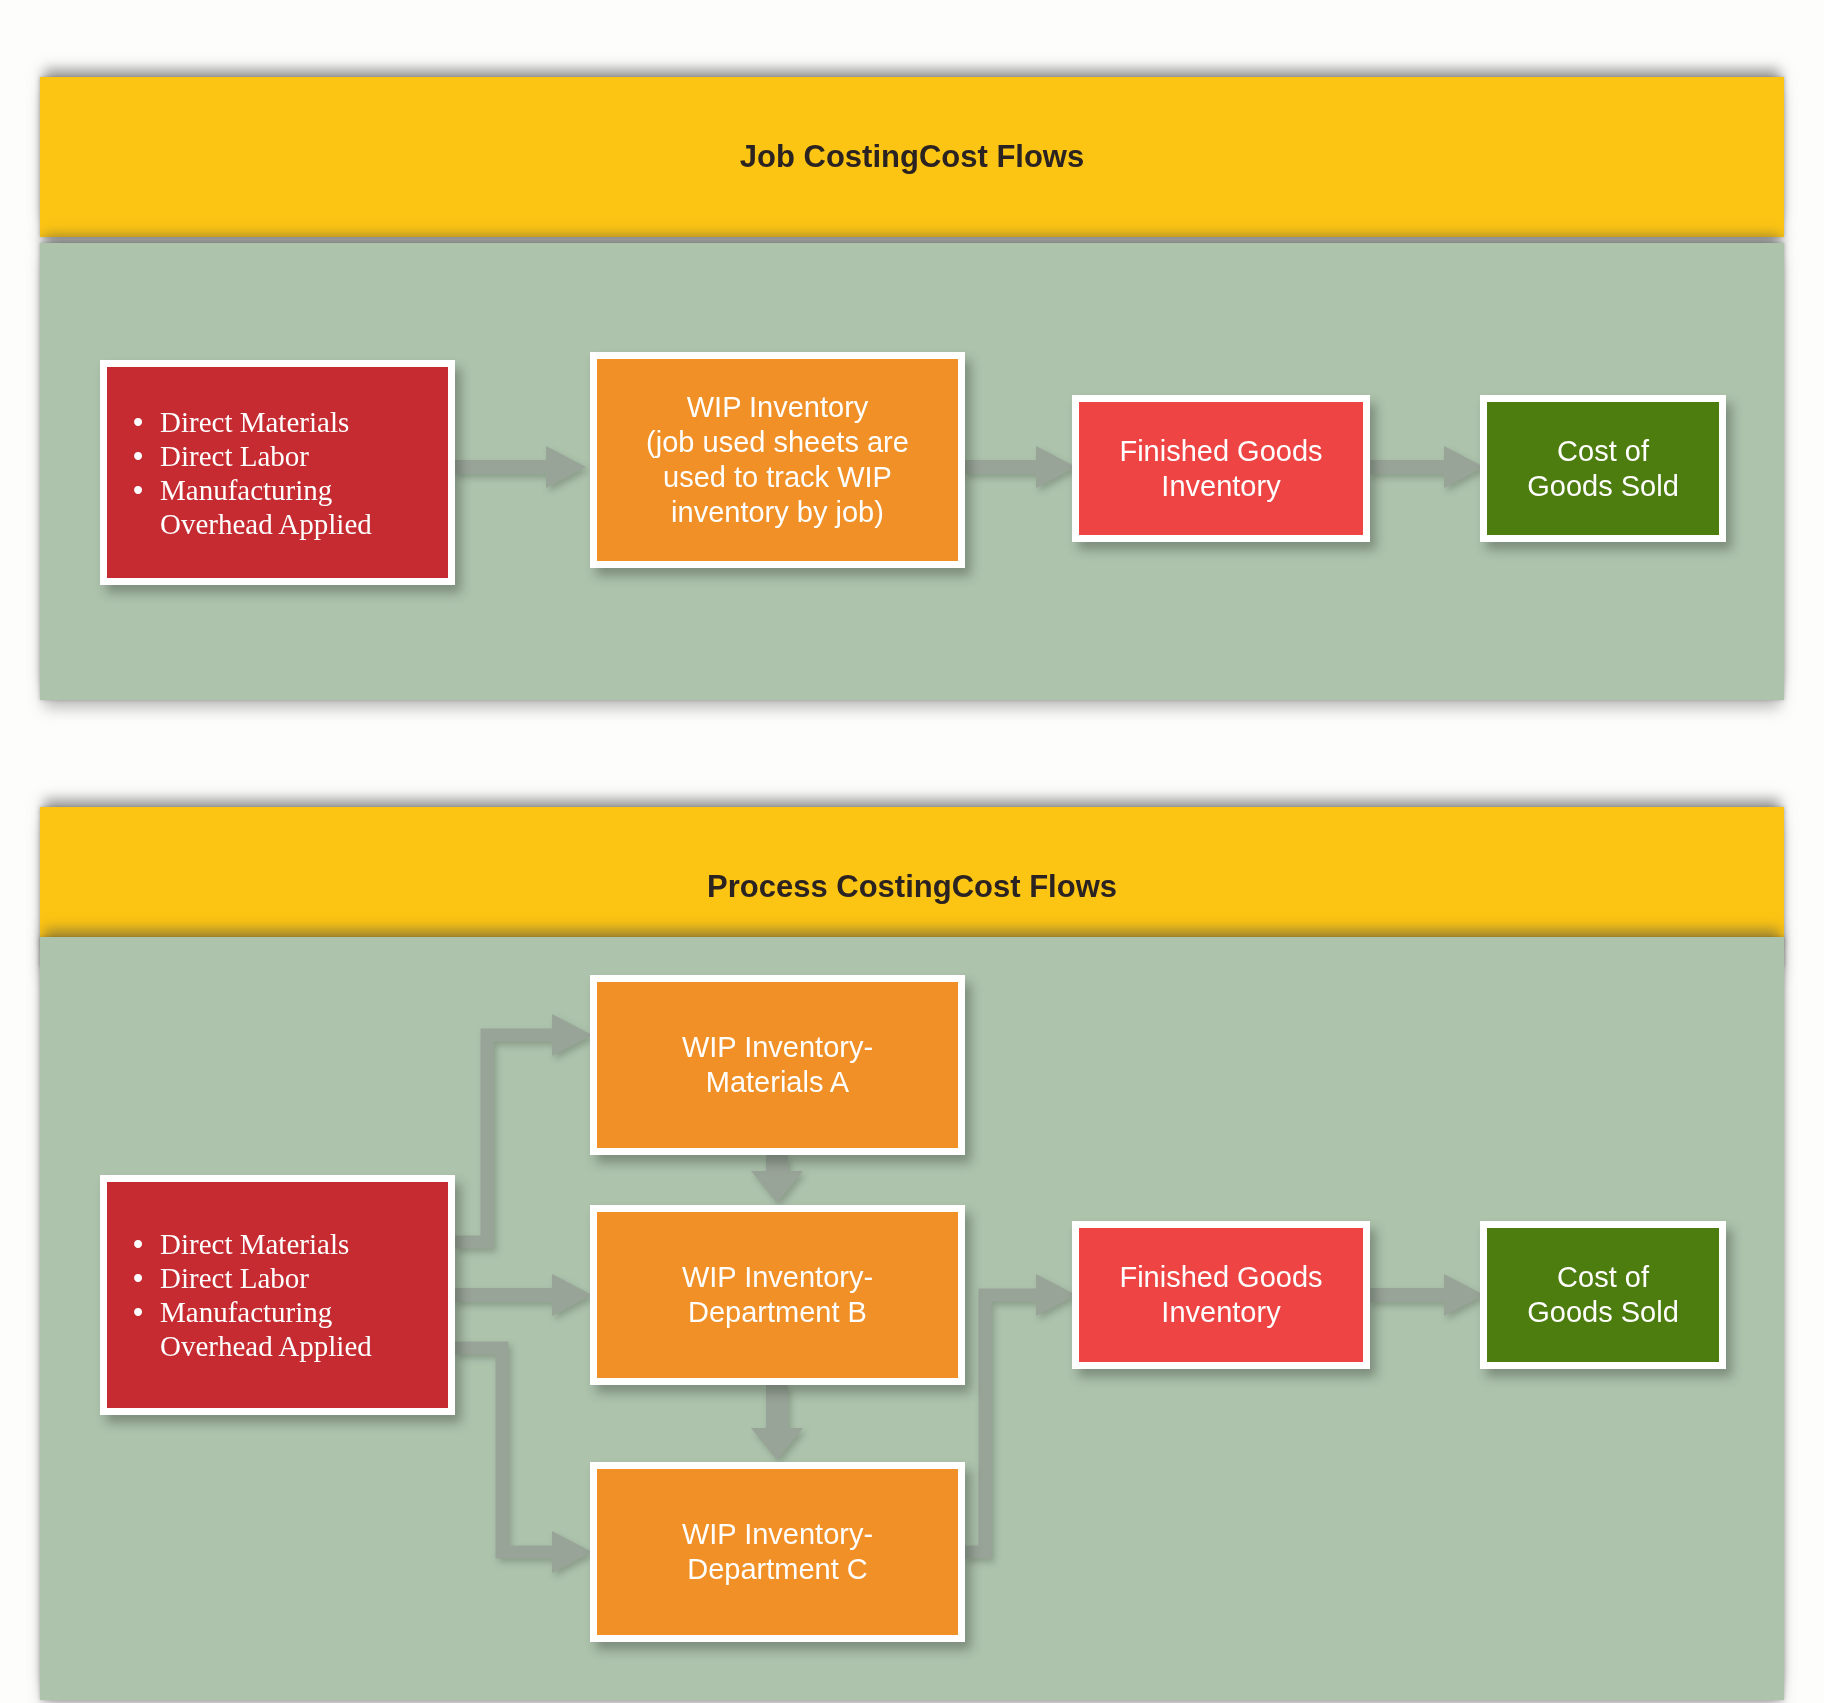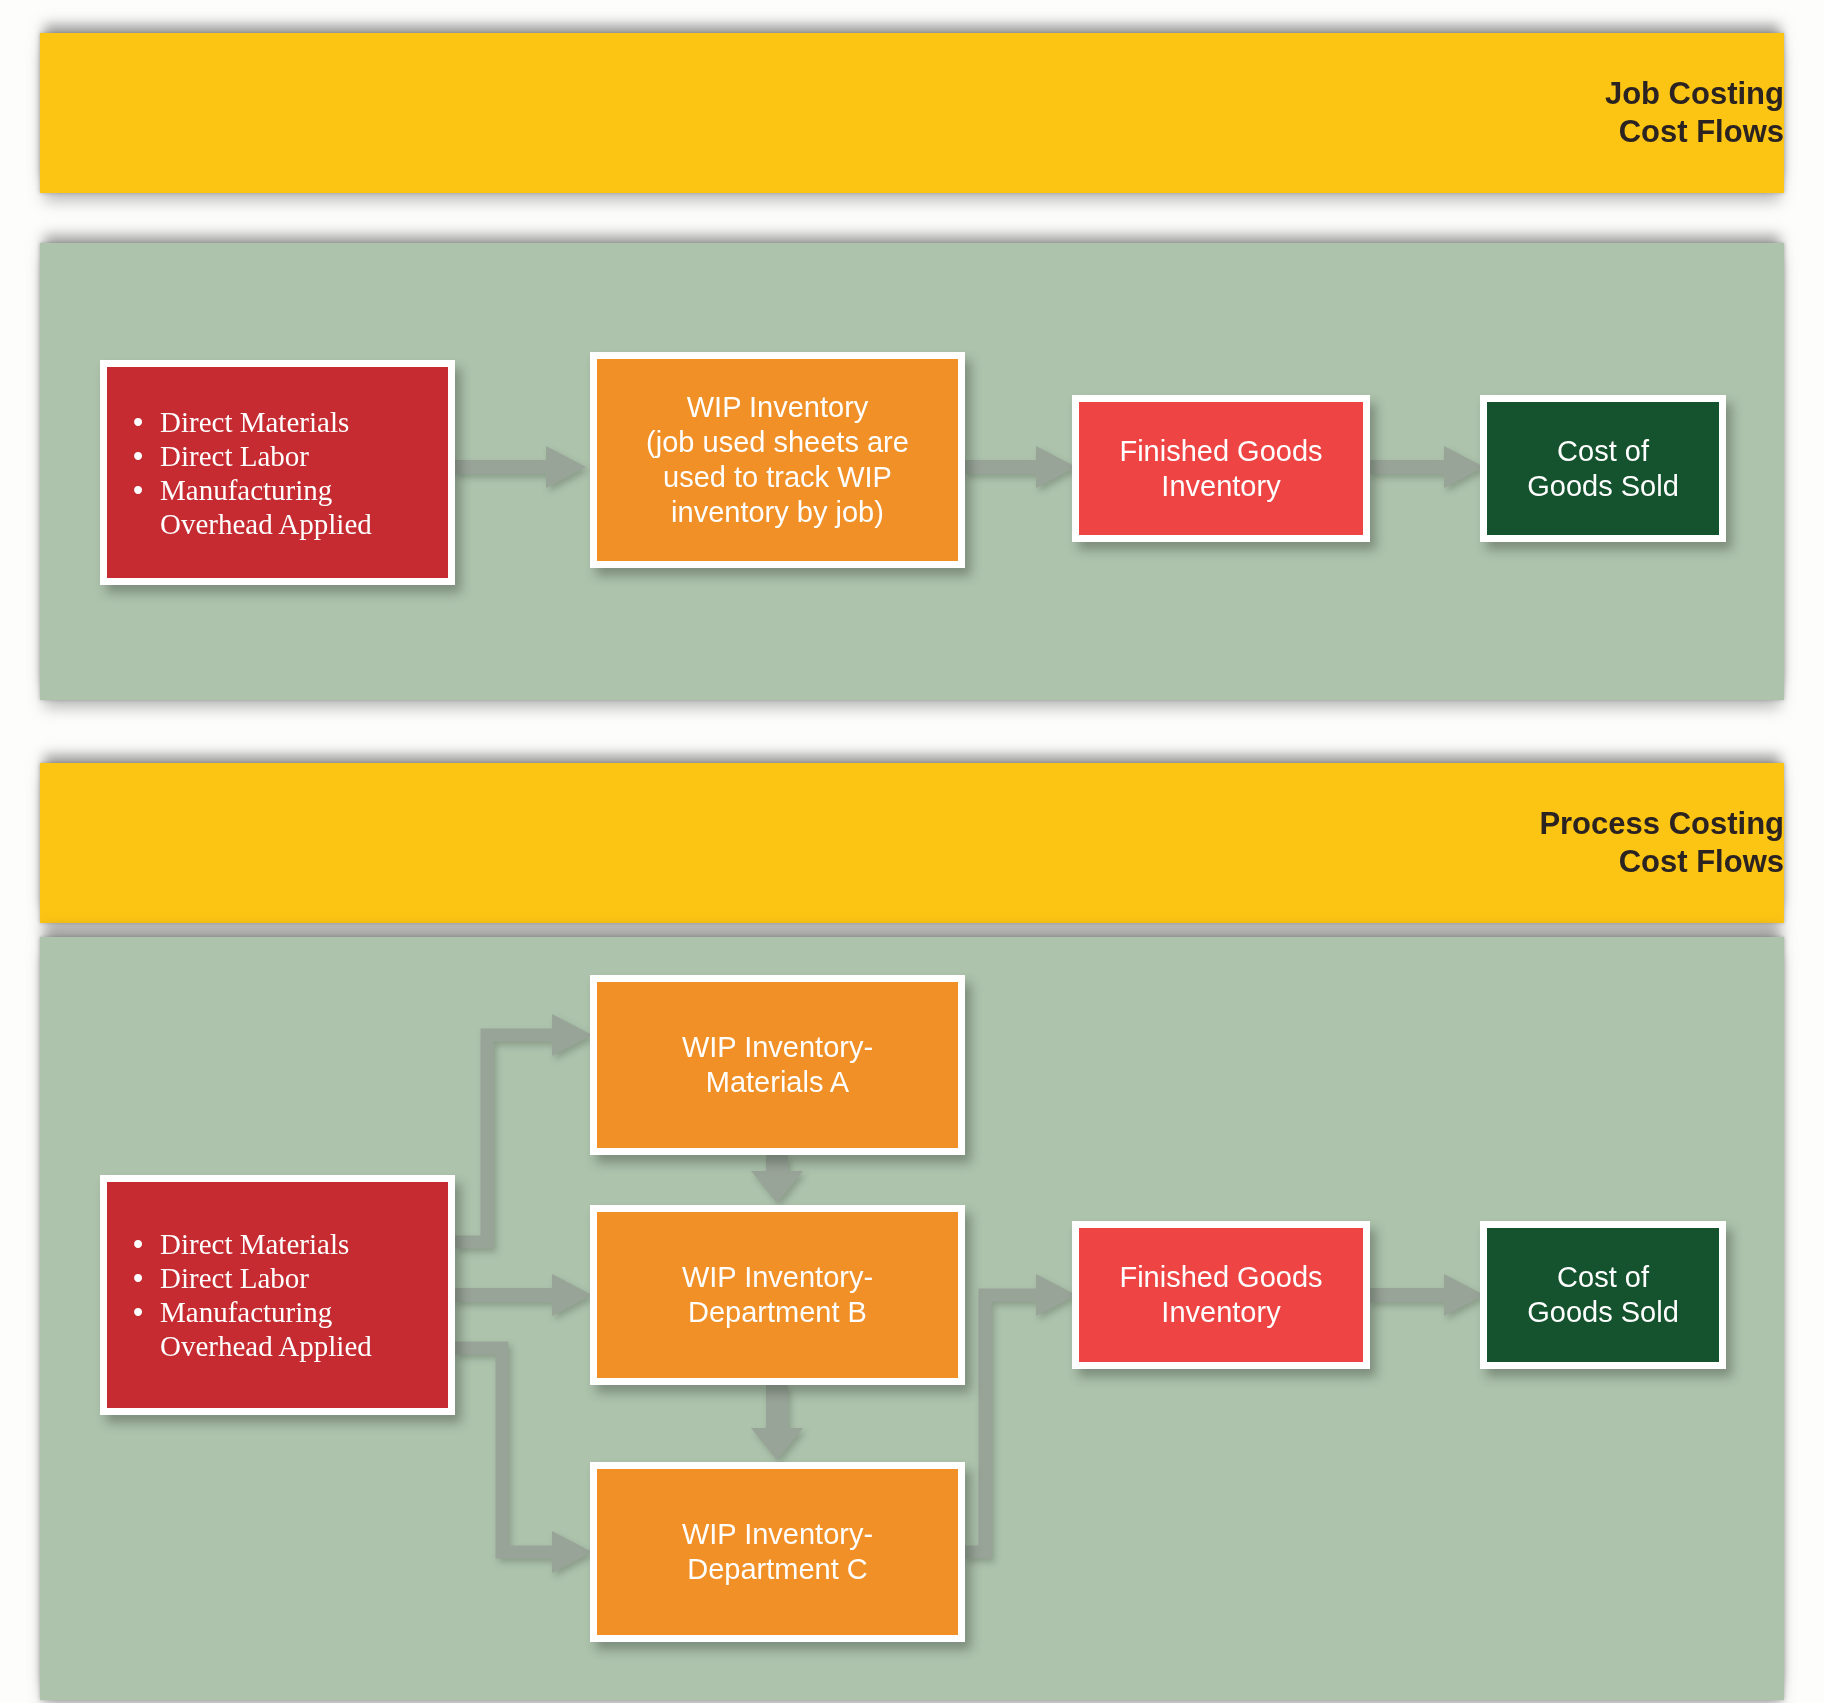--- a/index.html
+++ b/index.html
@@ -4,25 +4,26 @@
 <style>
   html,body{margin:0;padding:0;background:#fdfdfc;}
   .page{
     position:relative;width:1824px;height:1703px;overflow:hidden;
     font-family:"Liberation Sans","DejaVu Sans",sans-serif;
     background:#fdfdfc;
   }
   .banner{
     position:absolute;left:40px;width:1744px;height:160px;
     background:#fdc513;
-    display:flex;flex-direction:column;align-items:flex-end;justify-content:center;
+    display:flex;flex-direction:row;align-items:center;justify-content:center;
     font-weight:bold;font-size:31px;line-height:38px;color:#2a2322;
     box-shadow:0 -12px 12px -4px rgba(75,75,75,.55),
                0 12px 14px -4px rgba(110,110,110,.45),
                0 0 4px rgba(0,0,0,.25);
+    margin-top:44px;
   }
   .panel{
     position:absolute;left:40px;width:1744px;
     background:#adc3ac;
     box-shadow:0 -12px 12px -4px rgba(75,75,75,.5),
                0 12px 14px -4px rgba(110,110,110,.45),
                0 0 4px rgba(0,0,0,.25);
   }
   .arrows{position:absolute;left:0;top:0;z-index:1;
     filter:drop-shadow(3px 4px 3px rgba(55,65,55,.28));}
@@ -33,21 +34,21 @@
     border:7px solid #ffffff;
     box-shadow:6px 8px 10px rgba(55,65,55,.4);
     color:#ffffff;font-size:29px;line-height:35px;
     display:flex;flex-direction:column;align-items:center;justify-content:center;
     text-align:center;
   }
   .box-line{display:block;}
   .red{background:#c52b31;align-items:flex-start;text-align:left;padding-left:26px;padding-right:6px;line-height:34px;}
   .orange{background:#f09026;}
   .blue{background:#ef4444;}
-  .green{background:#14532d;}
+  .green{background:#4d7c0f;}
   .bullet-row{display:flex;align-items:flex-start;}
   .bullet{width:27px;flex:0 0 27px;}
   .bullet-text{max-width:290px;font-family:Liberation Serif, serif;}
 </style>
 </head>
 <body>
 
 <div class="page">
 
   <div class="banner" style="top:33px;">

